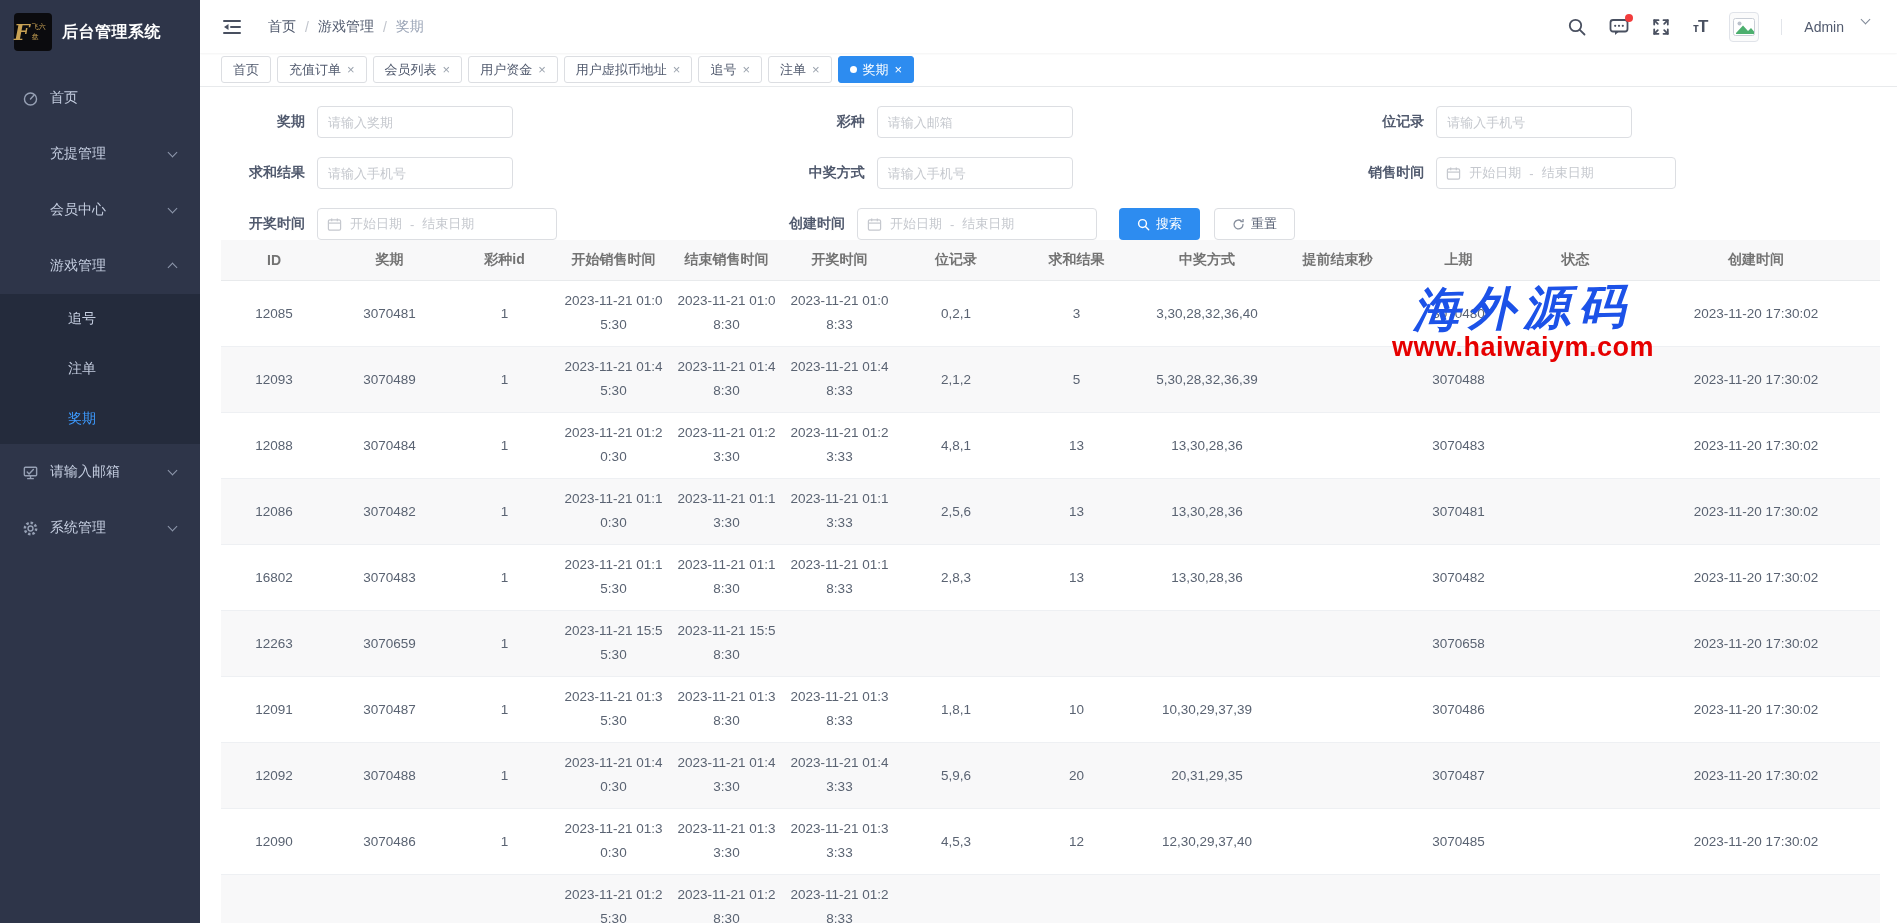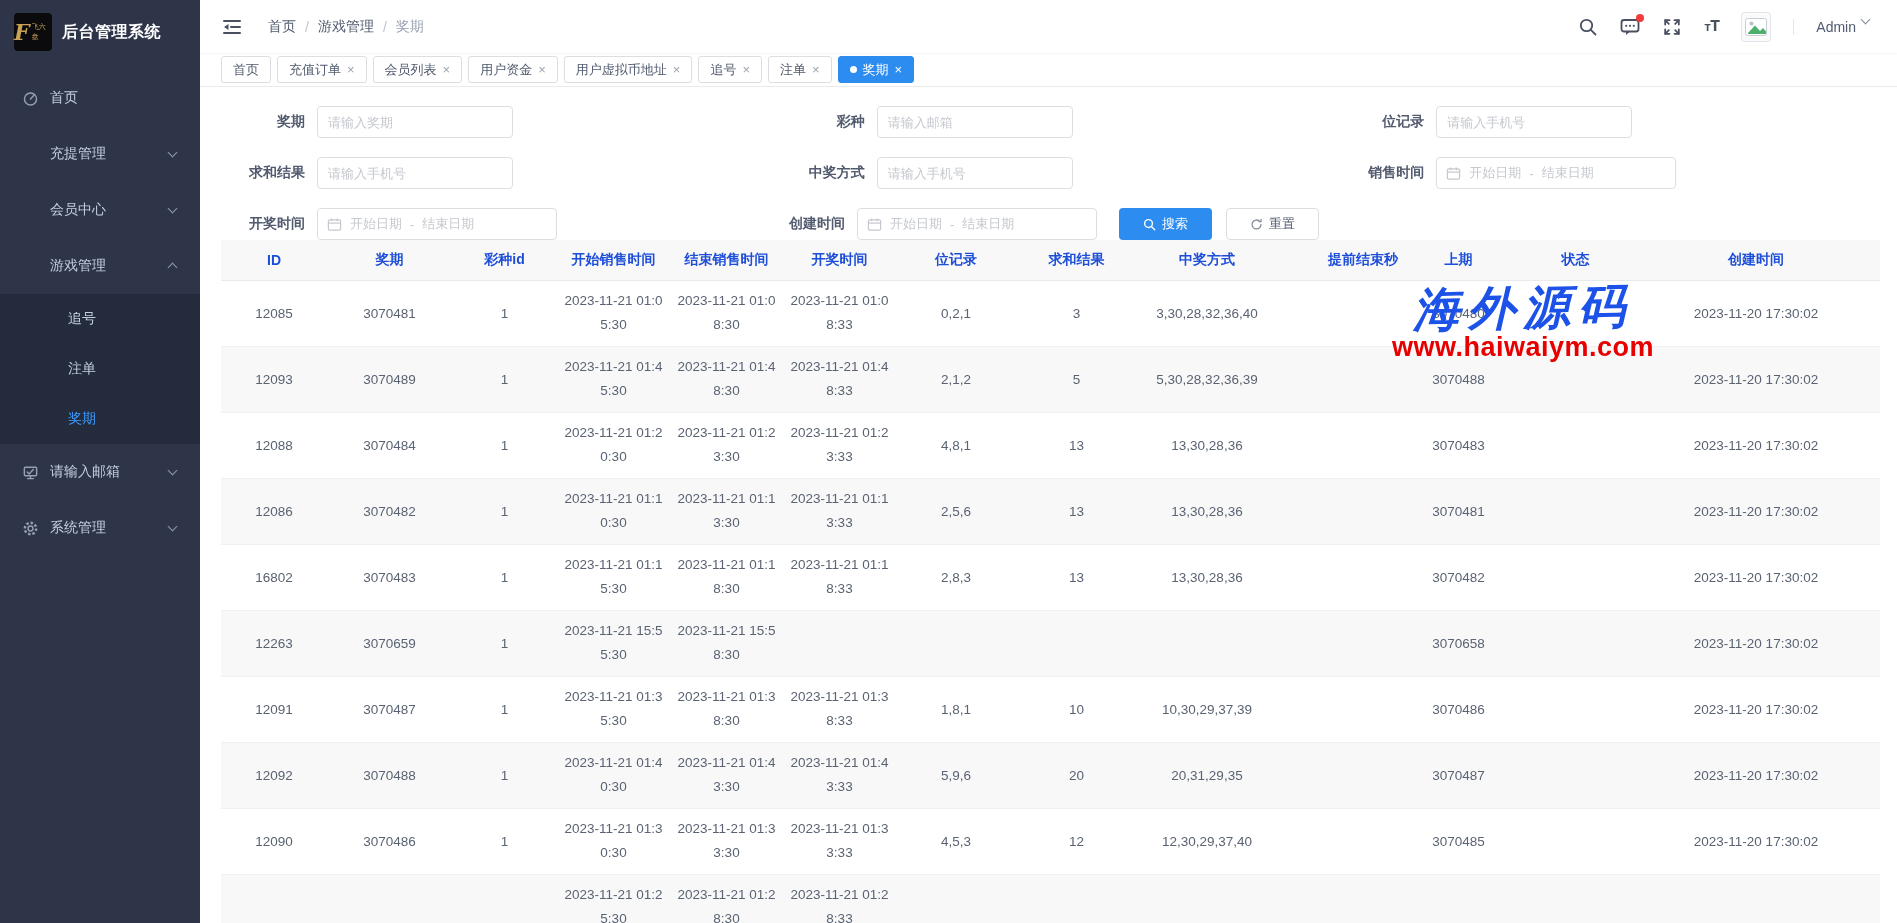--- a/index.html
+++ b/index.html
@@ -28,25 +28,25 @@
   
   .topbar { position:absolute; left:200px; top:0; width:1697px; height:53px; background:#fff; display:flex; align-items:center; box-shadow:0 1px 2px rgba(0,0,0,.05); z-index:4; }
   .collapse-ic { margin-left:22px; cursor:pointer; }
   .breadcrumb { margin-left:26px; font-size:14px; display:flex; gap:9px; align-items:center; }
   .crumb { color:#515a6e; cursor:pointer; }
   .crumb-sep { color:#c0c4cc; }
   .crumb.current { color:#9aa4b6; cursor:default; }
   .top-actions { margin-left:auto; display:flex; align-items:center; gap:22px; margin-right:28px; }
   .ticon { position:relative; width:20px; height:20px; cursor:pointer; }
   .badge-dot { position:absolute; top:-3px; right:-4px; width:8px; height:8px; border-radius:50%; background:#f23c3c; }
-  .fontsize { font-size:17px; color:#495060; font-weight:bold; cursor:pointer; letter-spacing:-1px;font-family:Liberation Mono, monospace; }
+  .fontsize { font-size:17px; color:#495060; font-weight:bold; cursor:pointer; letter-spacing:-1px; }
   .fontsize small { font-size:12px; font-weight:bold; }
   .avatar { width:30px; height:30px; border:1px solid #e0e3e9; border-radius:4px; background:#fbfbfb; display:flex; align-items:center; justify-content:center; cursor:pointer; }
   .vdiv { width:1px; height:16px; background:#e2e5ea; }
-  .admin { display:flex; gap:6px; font-size:14px; color:#515a6e; cursor:pointer; }
+  .admin { display:flex; gap:18px; font-size:14px; color:#515a6e; cursor:pointer; }
   .admin .chev { position:static; border-color:#7f8897; }
 
   
   .tabstrip { position:absolute; left:200px; top:53px; width:1697px; height:34px; background:#fff; border-bottom:1px solid #e8eaec; display:flex; align-items:center; padding-left:21px; gap:6px; z-index:3; }
   .tab { display:flex; align-items:center; gap:6px; height:27px; padding:0 11px; background:#fff; border:1px solid #dcdee2; border-radius:3px; font-size:13px; color:#515a6e; cursor:pointer; }
   .tab.active { background:#2d8cf0; border-color:#2d8cf0; color:#fff; }
   .tab-dot { width:7px; height:7px; border-radius:50%; background:#fff; }
   .tab-close { font-size:13px; color:#9aa2ad; line-height:1; cursor:pointer; }
   .tab.active .tab-close { color:#fff; }
 
@@ -54,32 +54,32 @@
   .filters { position:absolute; left:200px; top:88px; width:1697px; padding:18px 17px 0 21px; }
   .frow { display:flex; margin-bottom:19px; }
   .fcell { display:flex; align-items:center; width:560px; }
   .fcell.c3 { width:540px; }
   .flabel { width:96px; text-align:right; font-size:14px; font-weight:bold; color:#515a6e; padding-right:12px; flex:none; }
   .tinput { width:196px; height:32px; border:1px solid #dcdee2; border-radius:4px; padding:0 10px; font-size:13px; color:#515a6e; background:#fff; outline:none; font-family:inherit; }
   .tinput::placeholder { color:#c5c8ce; }
   .drange { width:240px; height:32px; border:1px solid #dcdee2; border-radius:4px; display:flex; align-items:center; gap:8px; padding:0 9px; background:#fff; cursor:text; }
   .drange .ph { font-size:13px; color:#c5c8ce; }
   .drange .sep { color:#c5c8ce; font-size:13px; }
-  .btn { height:32px; border-radius:4px; font-size:13px; display:inline-flex; align-items:center; gap:6px; padding:0 23px; cursor:pointer; border:1px solid transparent; font-family:inherit; }
+  .btn { height:32px; border-radius:4px; font-size:13px; display:inline-flex; align-items:center; gap:6px; padding:0 17px; cursor:pointer; border:1px solid transparent; font-family:inherit; }
   .btn-primary { background:#2d8cf0; color:#fff; margin-left:22px; }
   .btn-default { background:#fff; color:#515a6e; border-color:#dcdee2; margin-left:14px; }
 
   
   .tablewrap { position:absolute; left:221px; top:240px; width:1659px; }
   table { width:100%; border-collapse:collapse; table-layout:fixed; }
-  thead th { height:40px; background:#f8f8f9; color:#1d4ed8; font-size:14px; font-weight:bold; border-bottom:1px solid #e8eaec; text-align:center; }
+  thead th { height:40px; background:#f8f8f9; color:#737373; font-size:14px; font-weight:bold; border-bottom:1px solid #e8eaec; text-align:center; }
   th:nth-child(1){width:106px;} th:nth-child(2){width:125px;} th:nth-child(3){width:105px;}
   th:nth-child(4){width:113px;} th:nth-child(5){width:113px;} th:nth-child(6){width:113px;}
   th:nth-child(7){width:120px;} th:nth-child(8){width:121px;} th:nth-child(9){width:140px;}
-  th:nth-child(10){width:121px;text-align:right;} th:nth-child(11){width:121px;} th:nth-child(12){width:113px;}
+  th:nth-child(10){width:121px;} th:nth-child(11){width:121px;} th:nth-child(12){width:113px;}
   tbody td { height:66px; font-size:13.5px; color:#5a6372; text-align:center; border-bottom:1px solid #eef0f3; padding:0 4px; }
   tbody tr:nth-child(even) { background:#f8f8f9; }
   td.wrap { word-break:break-all; line-height:24px; }
 
   
   .watermark { position:absolute; left:1358px; top:282px; width:330px; text-align:center; z-index:6; pointer-events:none; }
   .wm-title { font-family:"DejaVu Serif",serif; font-style:italic; font-weight:bold; font-size:47px; color:#1c52e8; letter-spacing:8px; line-height:1.1; transform:rotate(-1deg); }
   .wm-url { font-weight:bold; font-size:27px; color:#e60000; letter-spacing:.5px; margin-top:-2px; }
 </style>
 </head>

